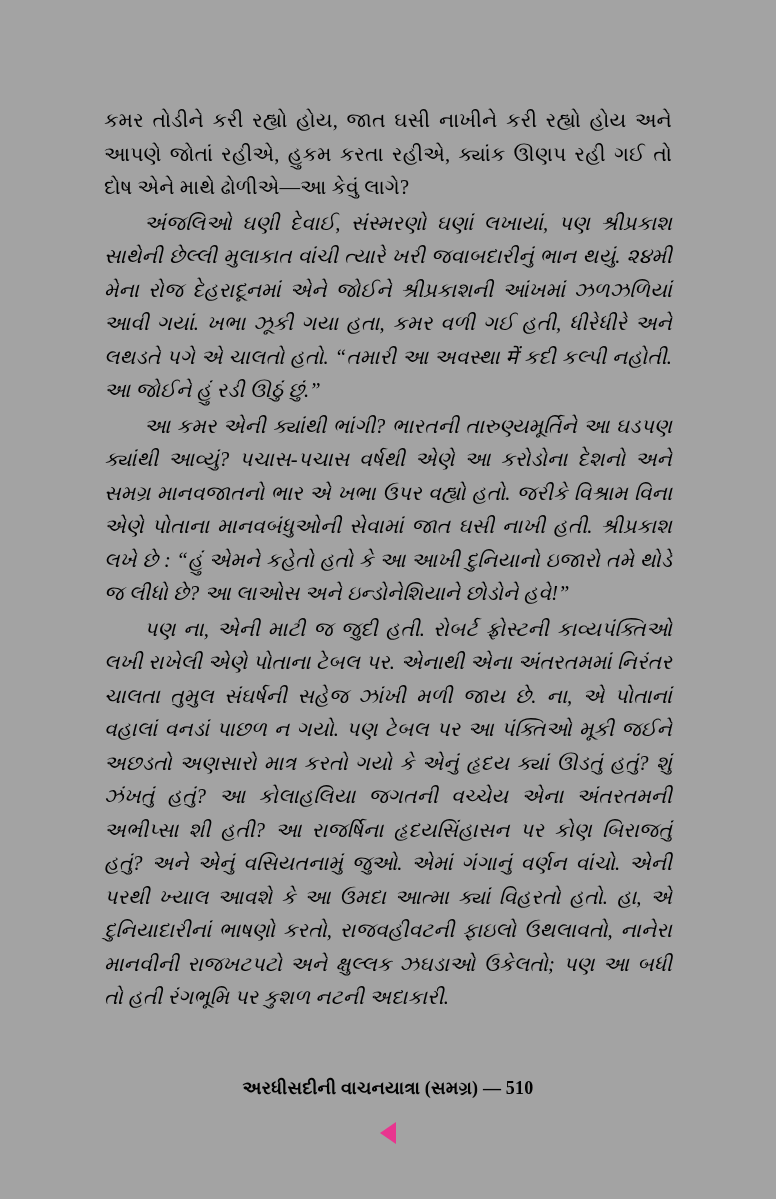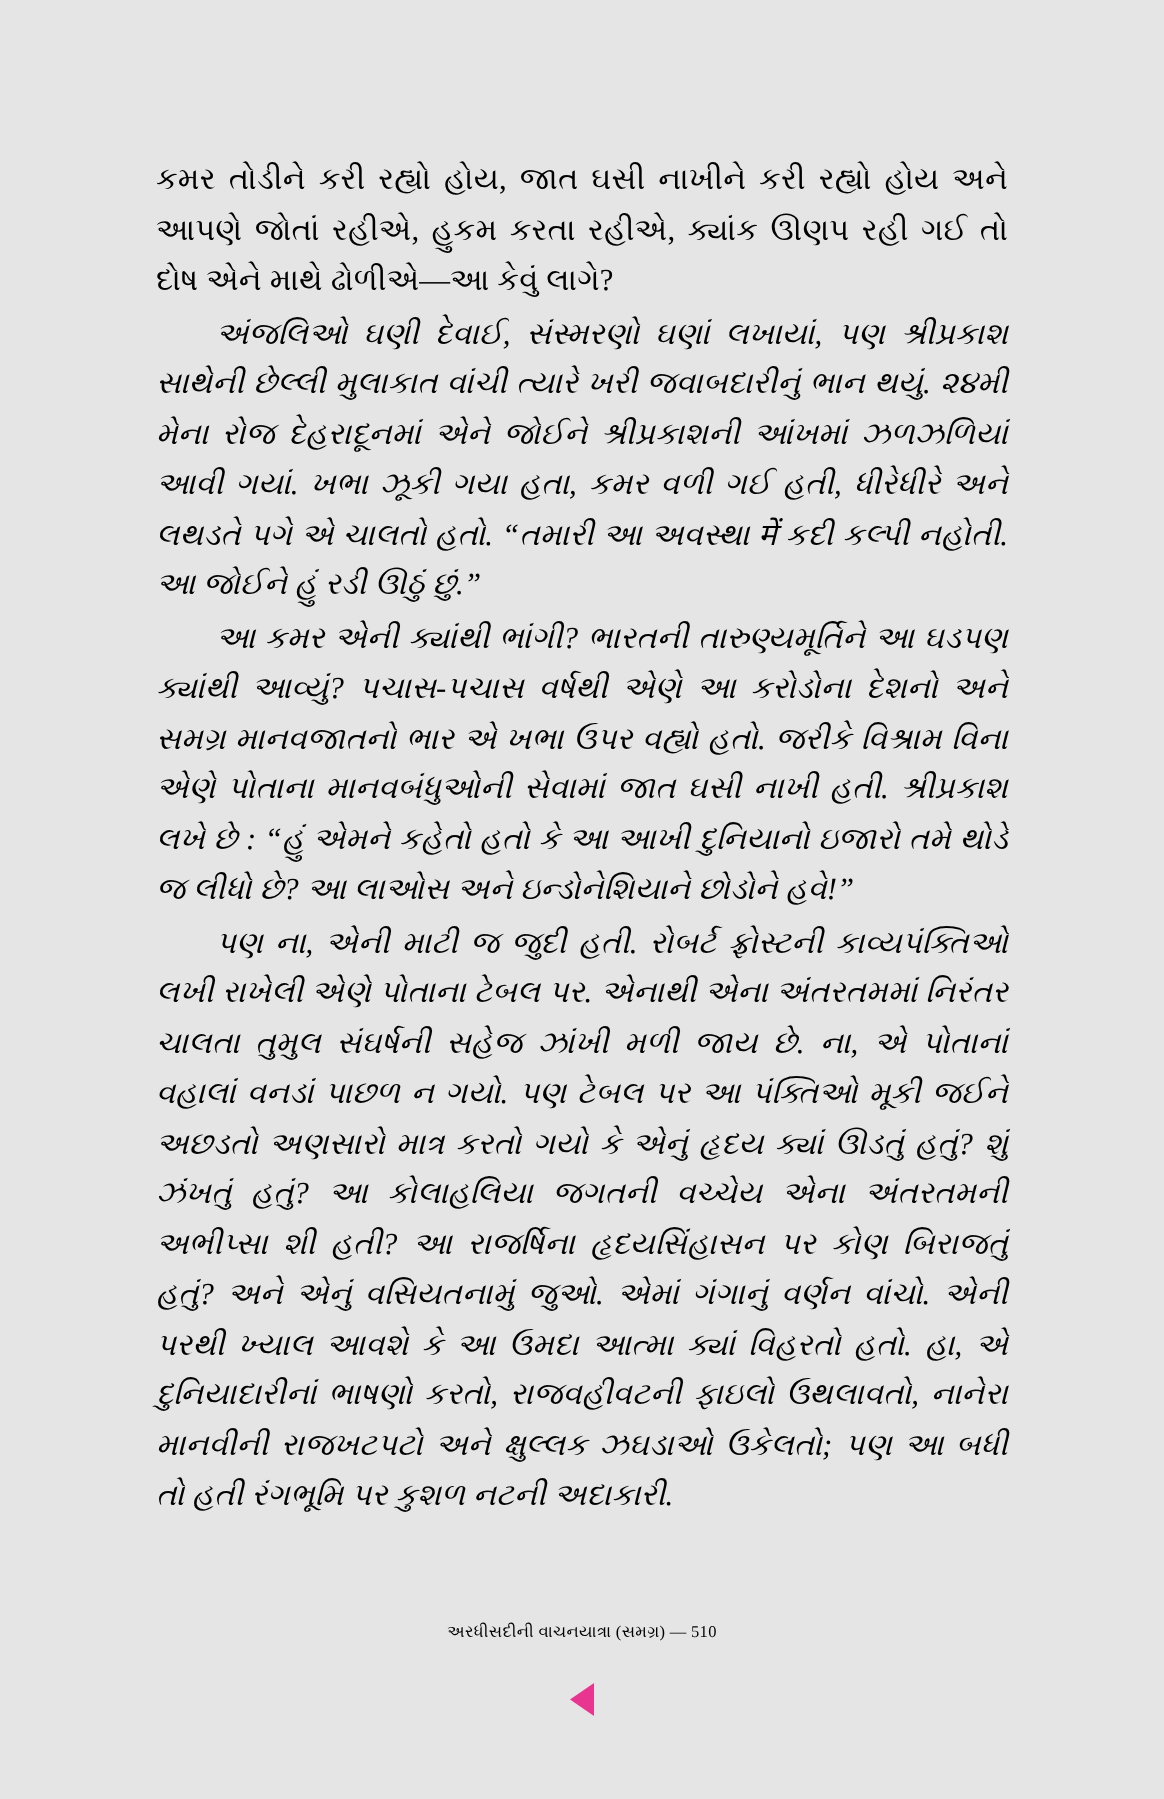--- a/index.html
+++ b/index.html
@@ -14,21 +14,21 @@
     color: #000000;
     position: relative;
     overflow: hidden;
   }
   .page {
     position: absolute;
     left: 0;
     top: 0;
     width: 776px;
     height: 1199px;
-    background: #e5e5e5;
+    background: #a3a3a3;
   }
   .text-column {
     position: absolute;
     left: 104px;
     top: 104px;
     width: 568px;
   }
   p.para {
     margin: 0 0 2px 0;
     font-family: "Liberation Serif", serif;
@@ -46,22 +46,22 @@
   }
   .footer {
     position: absolute;
     left: 0;
     top: 1078px;
     width: 776px;
     text-align: center;
   }
   .footer-text {
     font-family: "Liberation Serif", serif;
-    font-size: 11px;
-    font-weight: 400;
+    font-size: 18px;
+    font-weight: 700;
     color: #000000;
     letter-spacing: 0.2px;
   }
   .nav-marker {
     position: absolute;
     left: 50%;
     top: 1120px;
     transform: translateX(-50%);
     width: 26px;
     height: 26px;

